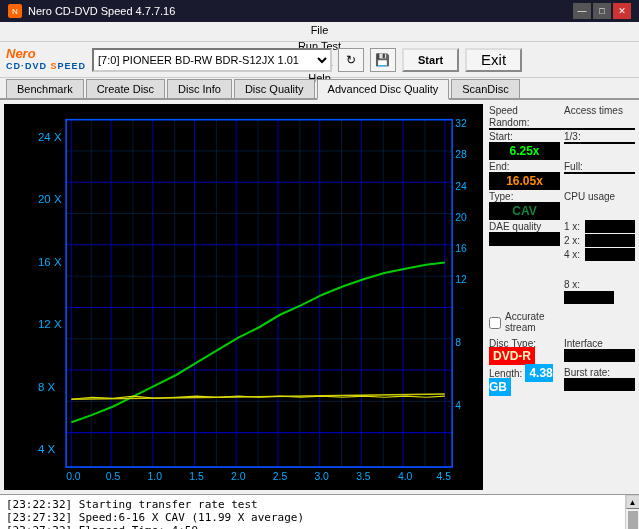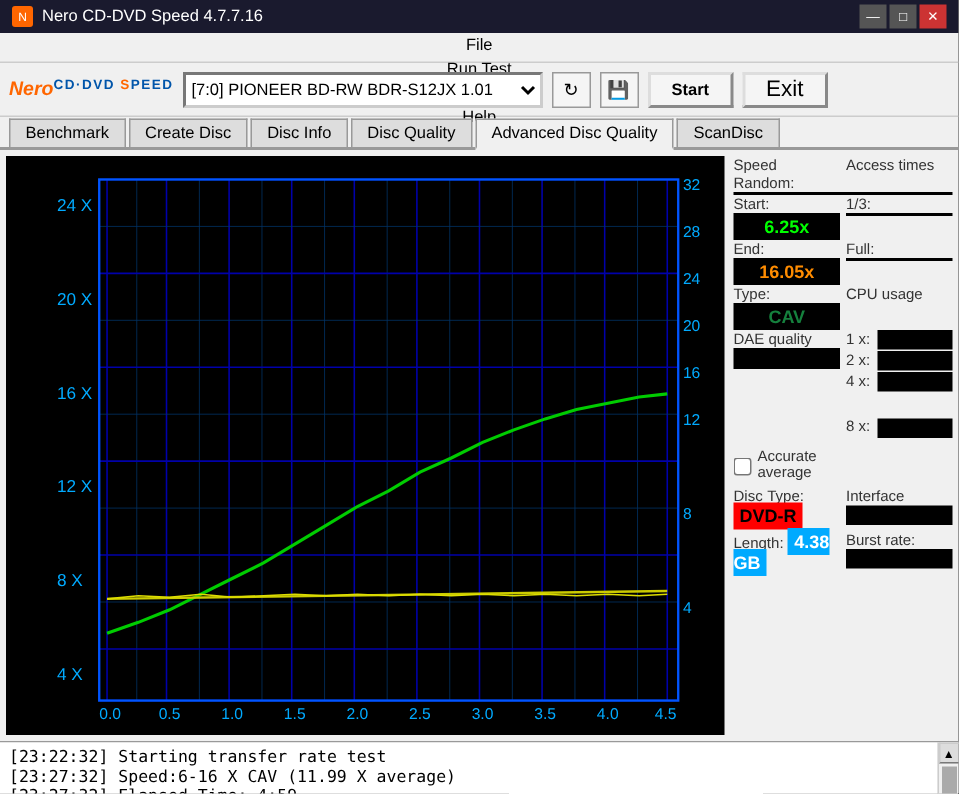--- a/index.html
+++ b/index.html
@@ -44,31 +44,31 @@
     .stat-value { background: #000; color: #00ff00; font-size: 12px; font-weight: bold; padding: 2px 4px; text-align: center; width: 100%; display: block; }
     .stat-value.orange { color: #ff8c00; }
     .stat-value.highlight { color: #15803d; }
     
     .two-col { display: flex; gap: 4px; }
     .two-col .col { flex: 1; }
     
     .checkbox-row { display: flex; align-items: center; gap: 4px; margin-top: 2px; }
     .checkbox-row input { width: 12px; height: 12px; }
     
-    .disc-type-badge { background: #ff0000; color: #000000; font-size: 12px; font-weight: bold; padding: 2px 4px; text-align: center; }
+    .disc-type-badge { background: #ff0000; color: #fef9c3; font-size: 12px; font-weight: bold; padding: 2px 4px; text-align: center; }
     .disc-length { background: #00aaff; color: white; font-size: 12px; font-weight: bold; padding: 2px 4px; text-align: center; }
     
     
     .log-area { height: 72px; display: flex; background: white; border-top: 1px solid #999; }
     .log-content { flex: 1; padding: 3px 6px; overflow-y: auto; font-size: 11px; font-family: monospace; background: white; }
     .log-scroll { width: 14px; background: #f0f0f0; border-left: 1px solid #ccc; display: flex; flex-direction: column; align-items: center; }
     .scroll-up { width: 14px; height: 14px; background: #ddd; border: 1px outset #ccc; font-size: 8px; cursor: pointer; display: flex; align-items: center; justify-content: center; }
     .scroll-thumb { flex: 1; width: 10px; background: #aaa; margin: 2px 2px; }
 
-    .nero-logo { display: flex; flex-direction: row; line-height: 1.1; }
+    .nero-logo { display: flex; flex-direction: column; line-height: 1.1; }
     .nero-top { color: #ff6600; font-size: 13px; font-weight: bold; font-style: italic; }
     .nero-bottom { color: #0055aa; font-size: 9px; font-weight: bold; letter-spacing: 1px; }
 
     .stat-row { margin-bottom: 2px; }
     
     .black-box { background: #000; color: #aaa; font-size: 10px; padding: 1px 3px; text-align: center; display: block; }
     
     .dae-box { background: #000; height: 14px; display: block; width: 100%; }
   </style>
 </head>
@@ -253,32 +253,32 @@
             <span class="black-box" style="width:50px;">&nbsp;</span>
           </div>
           <div style="display:flex; justify-content:space-between; align-items:center; margin-bottom:1px;">
             <span class="stat-label">2 x:</span>
             <span class="black-box" style="width:50px;">&nbsp;</span>
           </div>
           <div style="display:flex; justify-content:space-between; align-items:center; margin-bottom:18px;">
             <span class="stat-label">4 x:</span>
             <span class="black-box" style="width:50px;">&nbsp;</span>
           </div>
-          <div style="display:flex; justify-content:space-between; align-items:flex-start;">
+          <div style="display:flex; justify-content:space-between; align-items:flex-start;flex-direction:column;">
             <span class="stat-label">8 x:</span>
             <span class="black-box" style="width:50px;">&nbsp;</span>
           </div>
         </div>
       </div>
     </div>
 
     <div class="checkbox-row">
       <input type="checkbox" style="">
       <span class="stat-label">
-        <span>Accurate</span><br><span>average</span>
+        <span>Accurate</span><br><span>stream</span>
       </span>
     </div>
 
     <div class="two-col">
       <div class="col">
         <span class="stat-label">Disc</span>
         <span class="stat-label">Type:</span>
         <span class="disc-type-badge">DVD-R</span>
       </div>
       <div class="col">

